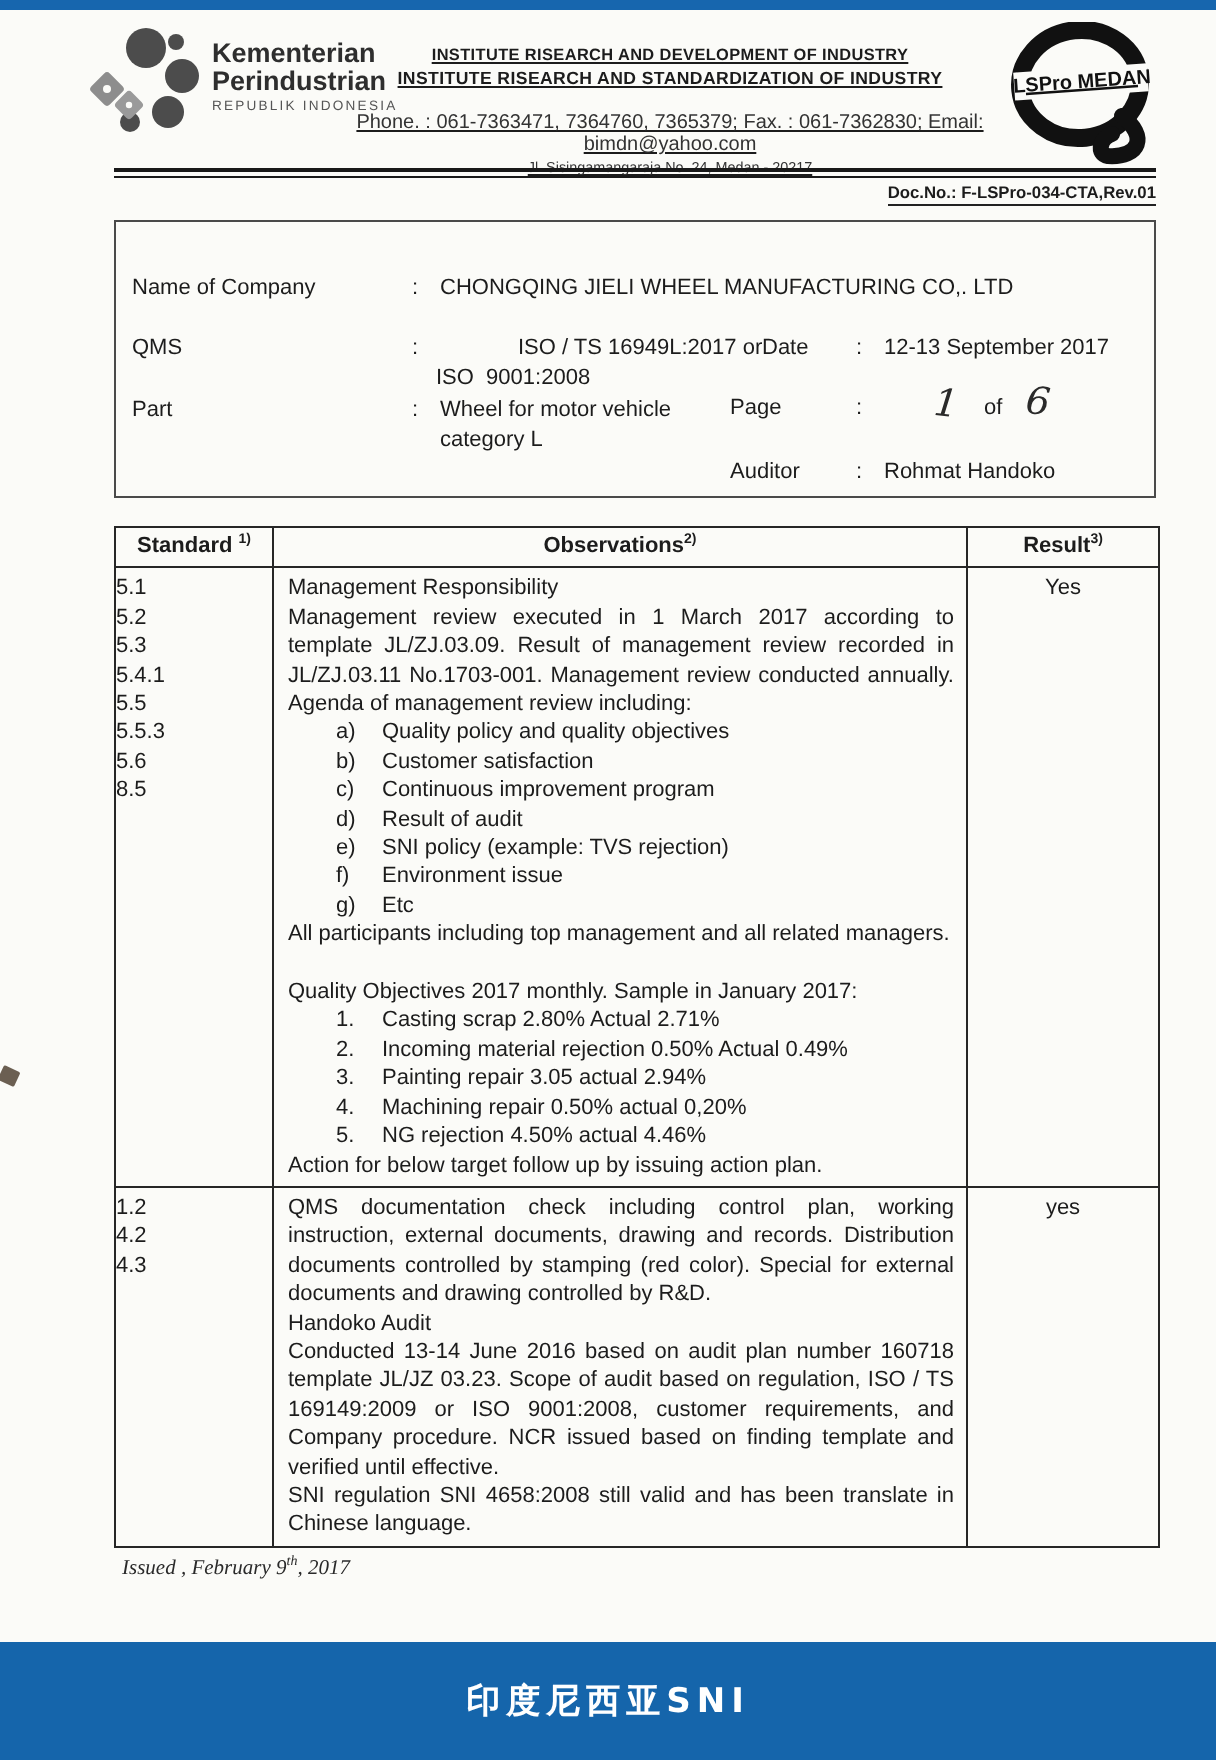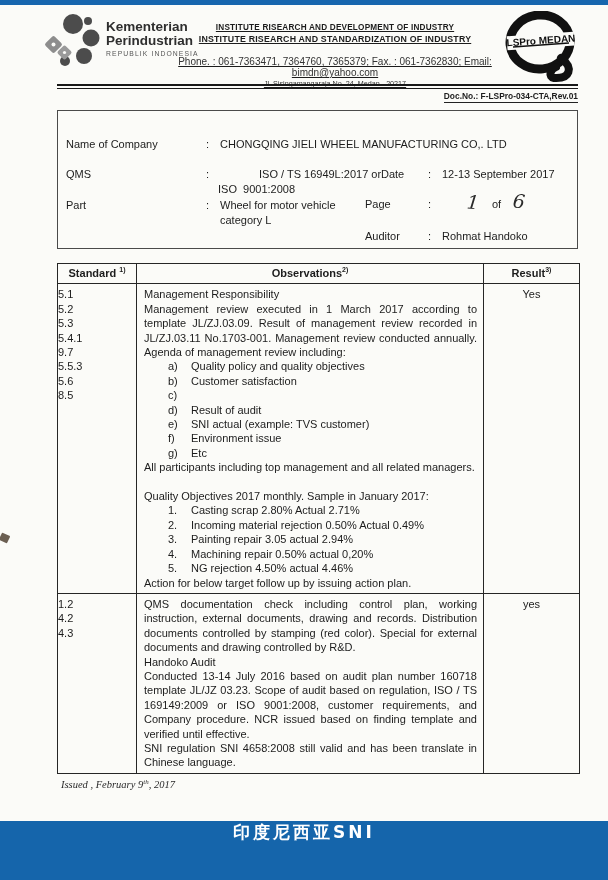--- a/index.html
+++ b/index.html
@@ -50,21 +50,21 @@
   sup{font-size:7px;vertical-align:super;line-height:0;}
   .just{text-align:justify;}
   .blank{height:14.4px;}
   .obs-li{display:flex;}
   .obs-li .marker{flex:none;width:23px;margin-left:24px;}
   
   .issued{left:61px;top:779px;font-family:"Liberation Serif", serif;
     font-style:italic;font-size:10.5px;color:#2a2a2a;}
   .issued sup{font-size:7px;}
   .bottombar{left:0;top:821px;width:608px;height:59px;background:#1565ab;
-    display:flex;align-items:flex-start;justify-content:center;}
+    display:flex;align-items:center;justify-content:center;}
   .bottombar .cn{color:#fff;font-weight:bold;font-size:17px;letter-spacing:3px;
     font-family:"DejaVu Sans", sans-serif;}
   .smudge{left:0px;top:534px;width:9px;height:8px;background:#6b5f52;
     transform:rotate(25deg);border-radius:1px;}
 </style>
 </head>
 <body>
 
 <div class="abs topstrip"></div>
 
@@ -141,47 +141,48 @@
     <div class="tcell c-obs" style="text-align:center;"><span>Observations</span><sup>2)</sup></div>
     <div class="tcell c-res"><span>Result</span><sup>3)</sup></div>
   </div>
   <div id="tbody">
       <div class="trow">
         <div class="tcell c-std">
           <div>5.1</div>
           <div>5.2</div>
           <div>5.3</div>
           <div>5.4.1</div>
-          <div>9.7</div>
+          <div>5.5</div>
           <div>5.5.3</div>
           <div>5.6</div>
           <div>8.5</div>
         </div>
         <div class="tcell c-obs">
           <div class="obs-p">Management Responsibility</div>
           <div class="obs-p just">Management review executed in 1 March 2017 according to template JL/ZJ.03.09. Result of management review recorded in JL/ZJ.03.11 No.1703-001. Management review conducted annually. Agenda of management review including:</div>
           <div class="obs-list">
             <div class="obs-li">
               <div class="marker">a)</div>
               <div class="li-text">Quality policy and quality objectives</div>
             </div>
             <div class="obs-li">
               <div class="marker">b)</div>
               <div class="li-text">Customer satisfaction</div>
             </div>
             <div class="obs-li">
               <div class="marker">c)</div>
+              <div class="li-text">Continuous improvement program</div>
             </div>
             <div class="obs-li">
               <div class="marker">d)</div>
               <div class="li-text">Result of audit</div>
             </div>
             <div class="obs-li">
               <div class="marker">e)</div>
-              <div class="li-text">SNI actual (example: TVS customer)</div>
+              <div class="li-text">SNI policy (example: TVS rejection)</div>
             </div>
             <div class="obs-li">
               <div class="marker">f)</div>
               <div class="li-text">Environment issue</div>
             </div>
             <div class="obs-li">
               <div class="marker">g)</div>
               <div class="li-text">Etc</div>
             </div>
           </div>
@@ -216,21 +217,21 @@
       </div>
       <div class="trow">
         <div class="tcell c-std">
           <div>1.2</div>
           <div>4.2</div>
           <div>4.3</div>
         </div>
         <div class="tcell c-obs">
           <div class="obs-p just">QMS documentation check including control plan, working instruction, external documents, drawing and records. Distribution documents controlled by stamping (red color). Special for external documents and drawing controlled by R&amp;D.</div>
           <div class="obs-p">Handoko Audit</div>
-          <div class="obs-p just">Conducted 13-14 July 2016 based on audit plan number 160718 template JL/JZ 03.23. Scope of audit based on regulation, ISO / TS 169149:2009 or ISO 9001:2008, customer requirements, and Company procedure. NCR issued based on finding template and verified until effective.</div>
+          <div class="obs-p just">Conducted 13-14 June 2016 based on audit plan number 160718 template JL/JZ 03.23. Scope of audit based on regulation, ISO / TS 169149:2009 or ISO 9001:2008, customer requirements, and Company procedure. NCR issued based on finding template and verified until effective.</div>
           <div class="obs-p just">SNI regulation SNI 4658:2008 still valid and has been translate in Chinese language.</div>
         </div>
         <div class="tcell c-res">yes</div>
       </div>
     </div>
 </div>
 
 <div class="abs smudge"></div>
 
 <div class="abs issued">

